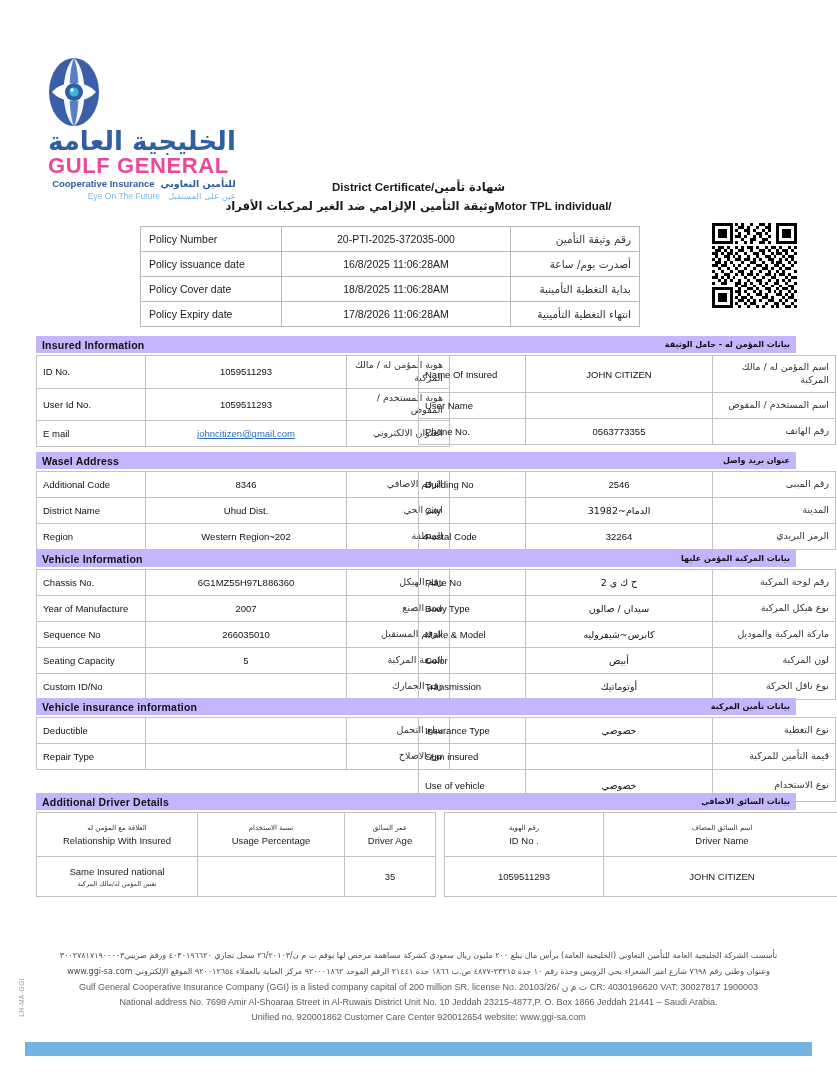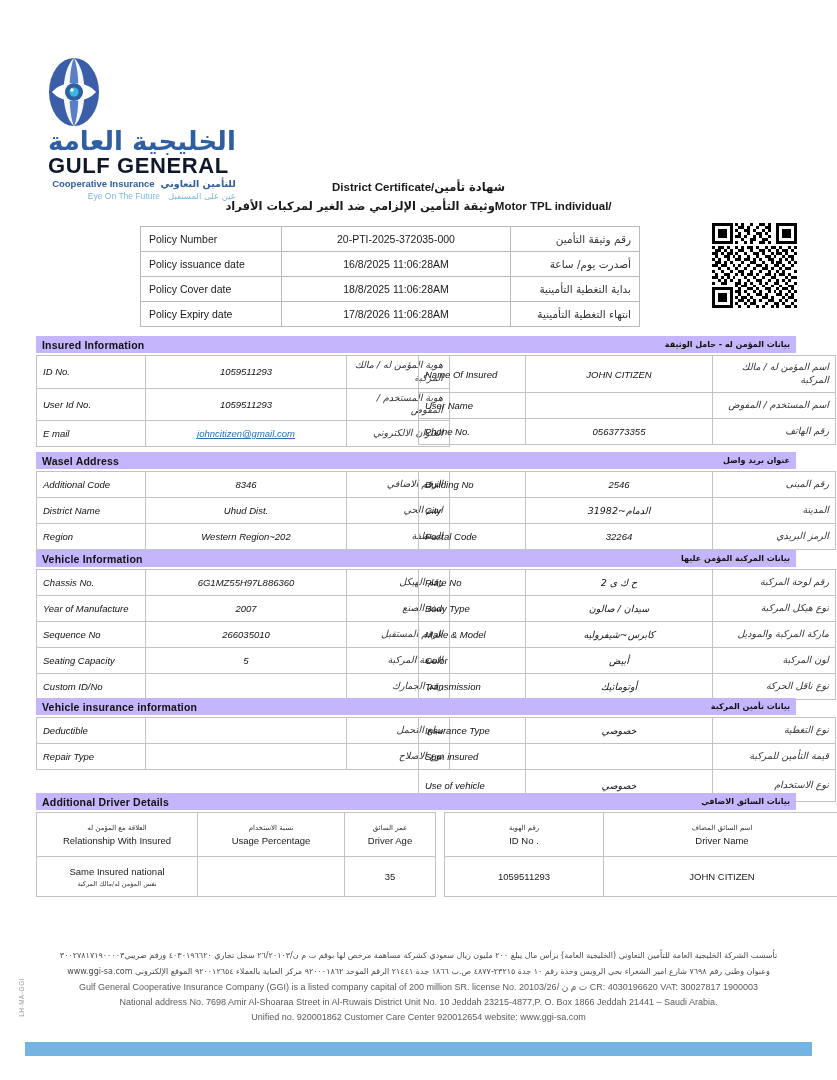--- a/index.html
+++ b/index.html
@@ -49,21 +49,21 @@
     font-size: 26px;
     font-weight: bold;
     color: #2e5fa3;
     direction: rtl;
     letter-spacing: -0.5px;
     margin-bottom: 1px;
   }
   .logo-en {
     font-size: 22px;
     font-weight: bold;
-    color: #0f172a;
+    color: #ec4899;
     letter-spacing: 0.6px;
     margin-bottom: 2px;
   }
   .logo-sub {
     display: flex;
     flex-direction: row-reverse;
     justify-content: flex-start;
     align-items: baseline;
     gap: 6px;
     font-size: 9.5px;
@@ -167,21 +167,21 @@
     font-size: 8px;
     font-weight: bold;
     color: #111;
   }
   .sec-body {
     display: flex;
     align-items: flex-start;
     gap: 8px;
     padding-top: 2px;
   }
-  .half { flex: 0 0 auto; font-style: italic; }
+  .half { flex: 0 0 auto; }
   .half-left  { width: 374px; }
   .half-right { width: 378px; }
 
   .grid {
     width: 100%;
     border-collapse: collapse;
     table-layout: fixed;
   }
   .grid td {
     border: 1px solid #c2c2c2;

